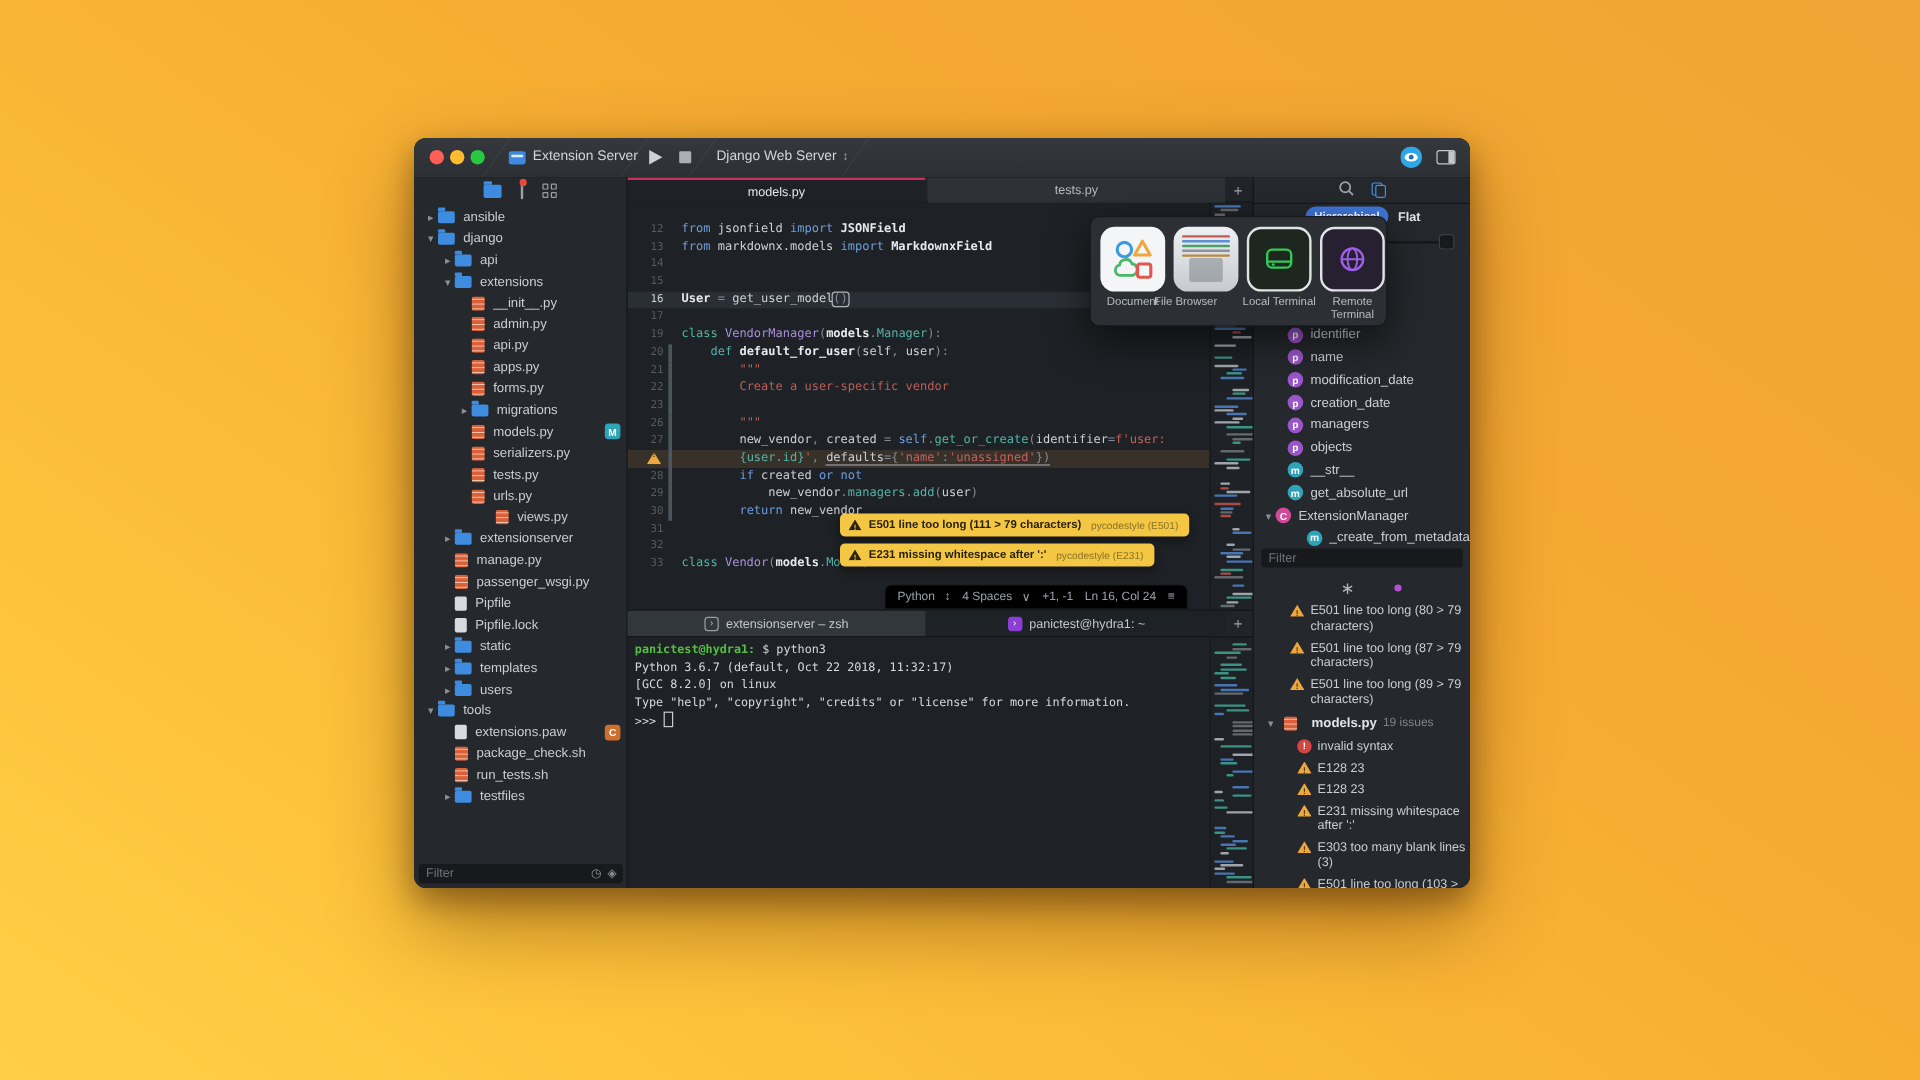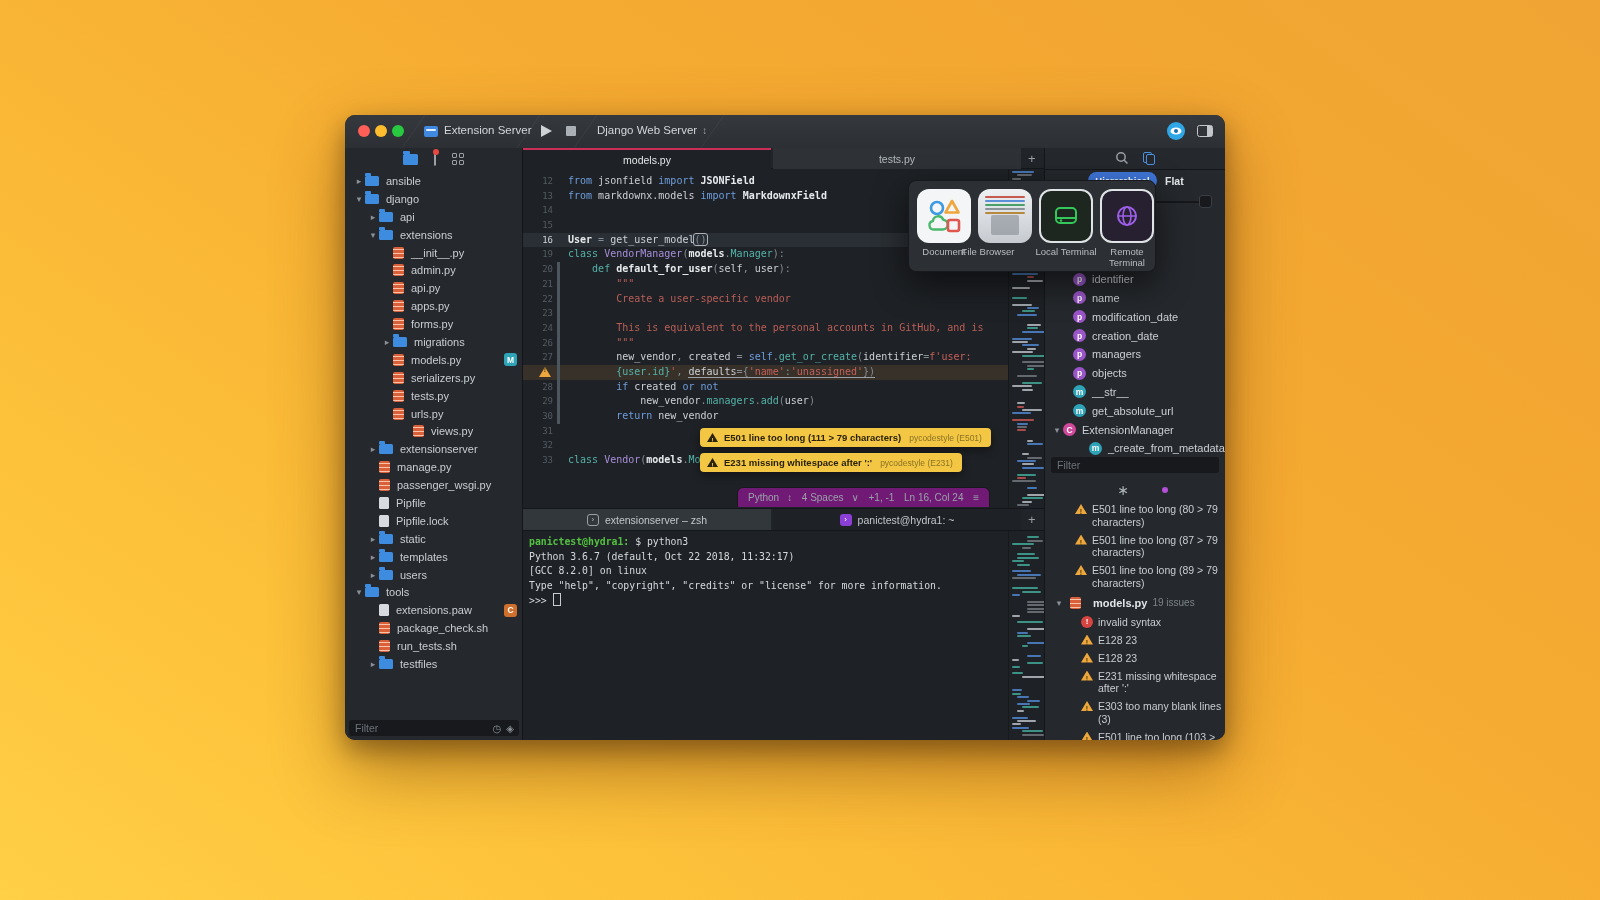--- a/index.html
+++ b/index.html
@@ -52,21 +52,21 @@
   .lfilter input::placeholder,.rfilter input::placeholder{color:#6c737a;}
   .lfic{flex:none;color:#8a9096;font-size:10px;margin-right:5px;}
   
   .tabbar{position:absolute;left:178px;top:33px;width:521px;height:21px;background:#212428;border-bottom:1px solid #141619;box-sizing:border-box;}
   .etab{position:absolute;top:0;height:21px;display:flex;align-items:center;justify-content:center;font-size:10.5px;color:#b4b9bd;box-sizing:border-box;}
   .etab.active{background:#1e2125;color:#e4e7ea;border-top:2px solid #cb2e56;}
   .etab.inactive{background:#2e3236;}
   .plus{position:absolute;color:#9aa0a6;font-size:13px;}
   
   .editor{position:absolute;left:178px;top:54px;width:485px;height:339px;background:#1e2125;overflow:hidden;font-family:"DejaVu Sans Mono",monospace;}
-  .codewrap{position:absolute;left:0;top:5px;right:0;}
+  .codewrap{position:absolute;left:0;top:15px;right:0;}
   .crow{display:flex;height:14.7px;line-height:14.7px;font-size:10px;white-space:pre;}
   .lnum{width:30px;text-align:right;font-size:9px;color:#545b62;flex:none;position:relative;}
   .lnum.curn{color:#ced3d8;}
   .gbar{width:3px;margin-left:4px;flex:none;}
   .gbar.on{background:#4c565f;}
   .ctext{padding-left:8px;}
   .hl{background:#2a2f35;} .warnrow{background:#37312a;}
   .kb{color:#6e9edd;} .kt{color:#54b3a9;} .t{color:#54b3a9;} .p{color:#a88fd9;}
   .b{color:#e7eaed;font-weight:bold;} .w{color:#ccd1d6;} .g{color:#848c94;}
   .s{color:#c4605a;} .d{color:#bb5f58;}
@@ -74,21 +74,21 @@
   .curbox{outline:1px solid #aeb4ba;border-radius:2px;}
   .tri{display:inline-block;width:12px;height:10px;background:#eda73c;
     clip-path:polygon(50% 0,100% 100%,0 100%);position:relative;flex:none;}
   .tri::after{content:"!";position:absolute;left:0;right:0;bottom:-1px;text-align:center;
     font-size:7px;font-weight:bold;color:#4a3608;font-family:"Liberation Sans",sans-serif;}
   .gtri{position:absolute;right:2px;top:2px;}
   
   .map{position:absolute;left:663px;width:36px;background:#1e2125;border-left:1px solid #17191c;box-sizing:border-box;overflow:hidden;}
   .map i{position:absolute;height:2px;border-radius:1px;opacity:.9;}
   
-  .statuspill{position:absolute;left:392px;top:372px;width:253px;height:20px;background:#701a75;
+  .statuspill{position:absolute;left:392px;top:372px;width:253px;height:20px;background:#000000;
     border:1px solid #17191c;border-bottom:none;border-radius:6px 6px 0 0;display:flex;align-items:center;
     justify-content:space-between;padding:0 10px;box-sizing:border-box;color:#9aa2a9;font-size:10px;z-index:4;white-space:nowrap;}
   .statuspill .sg{display:flex;align-items:center;gap:3px;}
   
   .wtip{position:absolute;height:19px;background:#f3c643;border-radius:4px;display:flex;align-items:center;
     padding:0 9px 0 7px;gap:6px;z-index:6;box-shadow:0 3px 8px rgba(0,0,0,.4);white-space:nowrap;}
   .wtip .tri{background:#2c230b;width:11px;height:9px;}
   .wtip .tri::after{content:"!";color:#f3c643;font-size:6.5px;bottom:-1.5px;}
   .wtip .wt{color:#2a2208;font-weight:bold;font-size:9.5px;}
   .wtip .ws{color:#8a7424;font-size:8.5px;margin-left:2px;}
@@ -353,26 +353,26 @@
       <span class="plus" style="left:505px;top:3px">+</span>
     </div>
 
     <div class="editor">
       <div class="codewrap">
           <div class="crow"><span class="lnum">12</span><span class="gbar"></span><span class="ctext"><span class="kb">from </span><span class="w">jsonfield </span><span class="kb">import </span><span class="b">JSONField</span></span></div>
           <div class="crow"><span class="lnum">13</span><span class="gbar"></span><span class="ctext"><span class="kb">from </span><span class="w">markdownx.models </span><span class="kb">import </span><span class="b">MarkdownxField</span></span></div>
           <div class="crow"><span class="lnum">14</span><span class="gbar"></span><span class="ctext"></span></div>
           <div class="crow"><span class="lnum">15</span><span class="gbar"></span><span class="ctext"></span></div>
           <div class="crow hl"><span class="lnum curn">16</span><span class="gbar"></span><span class="ctext"><span class="b">User </span><span class="g">= </span><span class="w">get_user_model</span><span class="g curbox">()</span></span></div>
+          <div class="crow"><span class="lnum">17</span><span class="gbar"></span><span class="ctext"></span></div>
           <div class="crow"><span class="lnum">19</span><span class="gbar"></span><span class="ctext"><span class="kt">class </span><span class="p">VendorManager</span><span class="g">(</span><span class="b">models</span><span class="g">.</span><span class="t">Manager</span><span class="g">):</span></span></div>
           <div class="crow"><span class="lnum">20</span><span class="gbar on"></span><span class="ctext"><span class="w">    </span><span class="kt">def </span><span class="b">default_for_user</span><span class="g">(</span><span class="w">self</span><span class="g">, </span><span class="w">user</span><span class="g">):</span></span></div>
           <div class="crow"><span class="lnum">21</span><span class="gbar on"></span><span class="ctext"><span class="w">        </span><span class="d">"""</span></span></div>
           <div class="crow"><span class="lnum">22</span><span class="gbar on"></span><span class="ctext"><span class="w">        </span><span class="d">Create a user-specific vendor</span></span></div>
           <div class="crow"><span class="lnum">23</span><span class="gbar on"></span><span class="ctext"></span></div>
-          <div class="crow"><span class="lnum">24</span><span class="gbar on"></span><span class="ctext"><span class="w">        </span><span class="d">This is equivalent to the personal accounts in GitHub, and is</span></span></div>
           <div class="crow"><span class="lnum">26</span><span class="gbar on"></span><span class="ctext"><span class="w">        </span><span class="d">"""</span></span></div>
           <div class="crow"><span class="lnum">27</span><span class="gbar on"></span><span class="ctext"><span class="w">        </span><span class="w">new_vendor</span><span class="g">, </span><span class="w">created </span><span class="g">= </span><span class="kb">self</span><span class="g">.</span><span class="t">get_or_create</span><span class="g">(</span><span class="w">identifier</span><span class="g">=</span><span class="s">f'user:</span></span></div>
           <div class="crow warnrow"><span class="lnum"><span class="tri gtri"></span></span><span class="gbar on"></span><span class="ctext"><span class="w">        </span><span class="t">{user.id}</span><span class="s">'</span><span class="g">, </span><span class="w u">defaults</span><span class="g u">=</span><span class="g u">{</span><span class="s u">'name'</span><span class="g u">:</span><span class="s u">'unassigned'</span><span class="g u">})</span></span></div>
           <div class="crow"><span class="lnum">28</span><span class="gbar on"></span><span class="ctext"><span class="w">        </span><span class="kb">if </span><span class="w">created </span><span class="kb">or </span><span class="kb">not</span></span></div>
           <div class="crow"><span class="lnum">29</span><span class="gbar on"></span><span class="ctext"><span class="w">            </span><span class="w">new_vendor</span><span class="g">.</span><span class="t">managers</span><span class="g">.</span><span class="t">add</span><span class="g">(</span><span class="w">user</span><span class="g">)</span></span></div>
           <div class="crow"><span class="lnum">30</span><span class="gbar on"></span><span class="ctext"><span class="w">        </span><span class="kb">return </span><span class="w">new_vendor</span></span></div>
           <div class="crow"><span class="lnum">31</span><span class="gbar"></span><span class="ctext"></span></div>
           <div class="crow"><span class="lnum">32</span><span class="gbar"></span><span class="ctext"></span></div>
           <div class="crow"><span class="lnum">33</span><span class="gbar"></span><span class="ctext"><span class="kt">class </span><span class="p">Vendor</span><span class="g">(</span><span class="b">models</span><span class="g">.</span><span class="t">Model</span><span class="g">):</span></span></div>
         </div>

